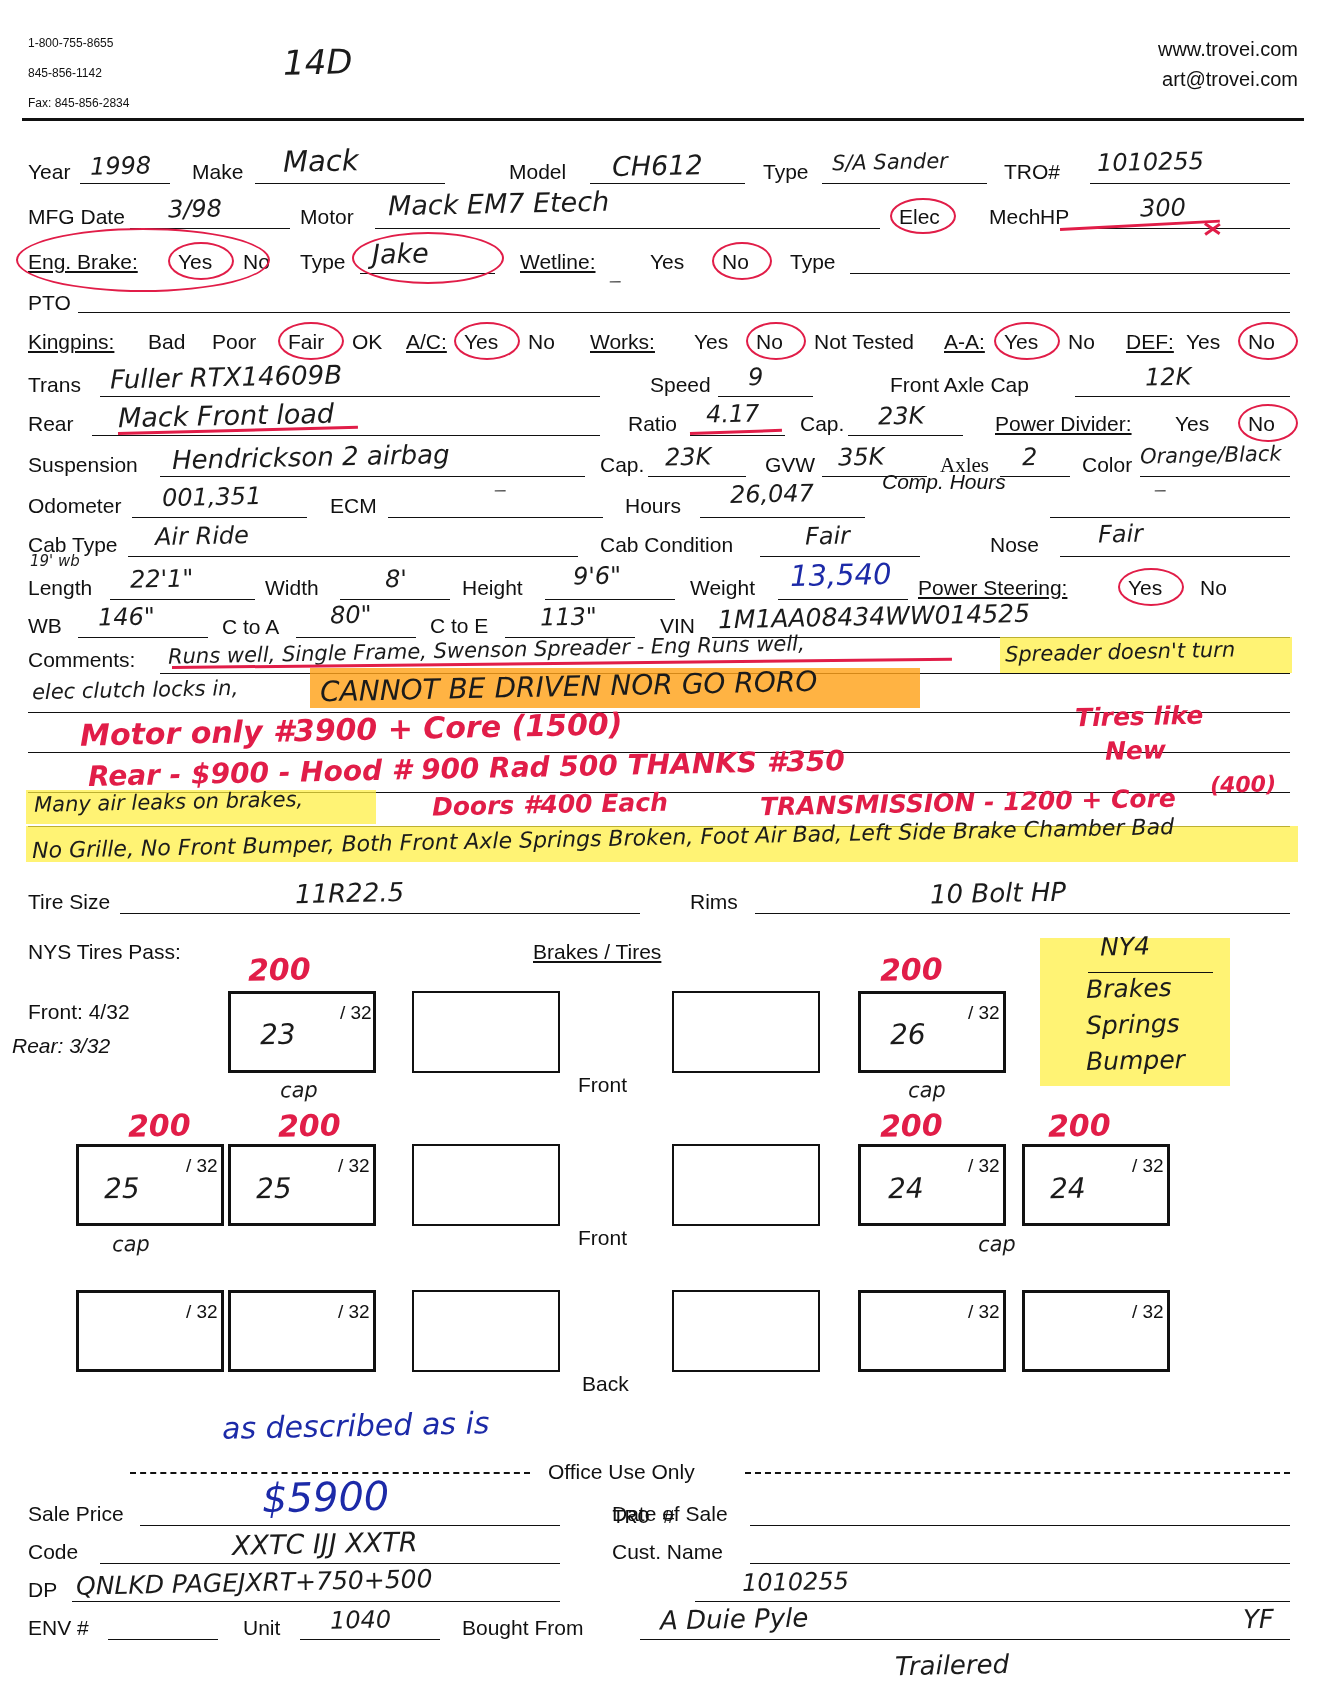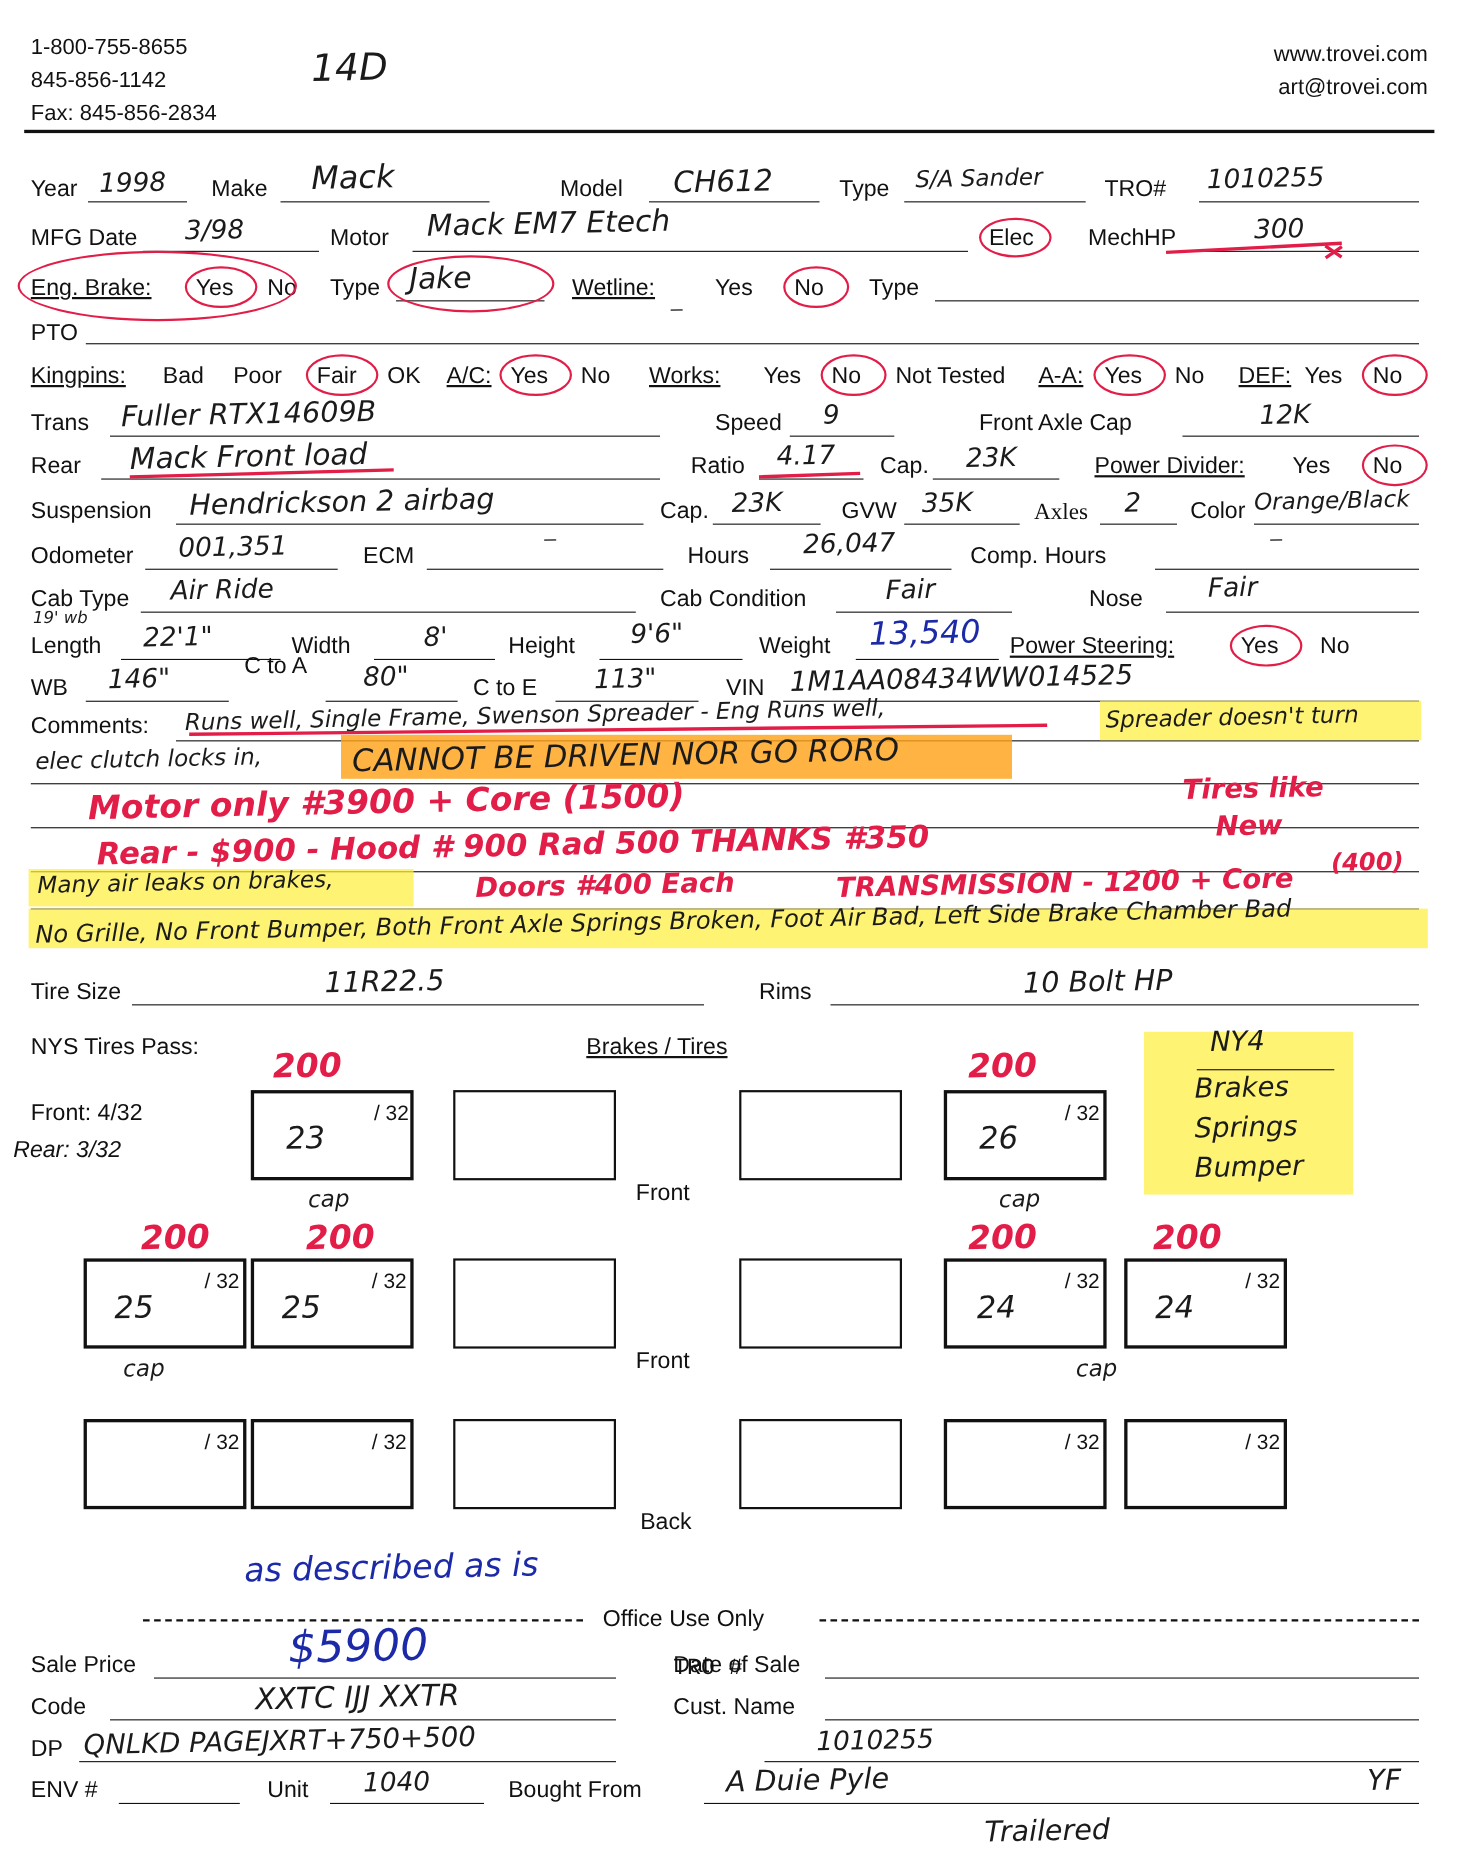--- a/index.html
+++ b/index.html
@@ -5,21 +5,21 @@
   html,body{margin:0;padding:0;}
   body{
     width:1326px;height:1696px;background:#ffffff;
     font-family:"Liberation Sans", sans-serif;
     color:#111;position:relative;overflow:hidden;
   }
   .page{position:relative;width:1326px;height:1696px;padding:0;box-sizing:border-box;}
 
   
   .header{position:relative;height:122px;}
-  .hdr-left{position:absolute;left:28px;top:28px;font-size:20px;line-height:30px;}
+  .hdr-left{position:absolute;left:28px;top:28px;font-size:12px;line-height:30px;}
   .hdr-center{position:absolute;left:0;right:0;top:16px;text-align:center;}
   .hdr-center .co{font-size:29px;font-weight:bold;letter-spacing:.2px;}
   .hdr-center .addr{font-size:20px;margin-top:6px;line-height:28px;}
   .hdr-right{position:absolute;right:28px;top:34px;text-align:right;font-size:20px;line-height:30px;}
   .rule{position:absolute;left:22px;right:22px;top:118px;height:3px;background:#111;}
 
   
   .form{position:absolute;left:0;top:0;width:1326px;}
   .lbl{position:absolute;font-size:21px;color:#111;white-space:nowrap;}
   .ul{position:absolute;border-bottom:1.6px solid #111;}
@@ -200,21 +200,21 @@
 
     <div class="lbl" style="left:28px;top:494px;">Odometer</div>
     <div class="ul" style="left:132px;top:517px;width:175px;"></div>
     <div class="hw" style="left:162px;top:483px;">001,351</div>
     <div class="lbl" style="left:330px;top:494px;">ECM</div>
     <div class="ul" style="left:388px;top:517px;width:215px;"></div>
     <div class="hw small" style="left:495px;top:487px;color:#555;">‾</div>
     <div class="lbl" style="left:625px;top:494px;">Hours</div>
     <div class="ul" style="left:700px;top:517px;width:165px;"></div>
     <div class="hw" style="left:730px;top:480px;">26,047</div>
-    <div class="lbl" style="left:882px;top:494px;">Comp. Hours</div>
+    <div class="lbl" style="left:882px;top:470px;font-style:italic;">Comp. Hours</div>
     <div class="ul" style="left:1050px;top:517px;width:240px;"></div>
     <div class="hw small" style="left:1155px;top:487px;color:#555;">‾</div>
 
     <div class="lbl" style="left:28px;top:533px;">Cab Type</div>
     <div class="ul" style="left:128px;top:556px;width:450px;"></div>
     <div class="hw" style="left:155px;top:522px;">Air Ride</div>
     <div class="lbl" style="left:600px;top:533px;">Cab Condition</div>
     <div class="ul" style="left:760px;top:556px;width:160px;"></div>
     <div class="hw" style="left:805px;top:522px;">Fair</div>
     <div class="lbl" style="left:990px;top:533px;">Nose</div>
@@ -235,21 +235,21 @@
     <div class="ul" style="left:778px;top:599px;width:130px;"></div>
     <div class="hw blue" style="left:790px;top:558px;font-size:29px;">13,540</div>
     <div class="lbl u-underline" style="left:918px;top:576px;">Power Steering:</div>
     <div class="lbl" style="left:1128px;top:576px;">Yes</div>
     <div class="circ" style="left:1118px;top:568px;width:62px;height:34px;"></div>
     <div class="lbl" style="left:1200px;top:576px;">No</div>
 
     <div class="lbl" style="left:28px;top:614px;">WB</div>
     <div class="ul" style="left:78px;top:637px;width:130px;"></div>
     <div class="hw" style="left:98px;top:603px;">146"</div>
-    <div class="lbl" style="left:222px;top:594px;">C to A</div>
+    <div class="lbl" style="left:222px;top:615px;">C to A</div>
     <div class="ul" style="left:296px;top:637px;width:120px;"></div>
     <div class="hw" style="left:330px;top:601px;">80"</div>
     <div class="lbl" style="left:430px;top:614px;">C to E</div>
     <div class="ul" style="left:505px;top:637px;width:130px;"></div>
     <div class="hw" style="left:540px;top:603px;">113"</div>
     <div class="lbl" style="left:660px;top:614px;">VIN</div>
     <div class="ul" style="left:712px;top:637px;width:578px;"></div>
     <div class="hw" style="left:718px;top:602px;font-size:25px;">1M1AA08434WW014525</div>
 
     <div class="lbl" style="left:28px;top:648px;">Comments:</div>

